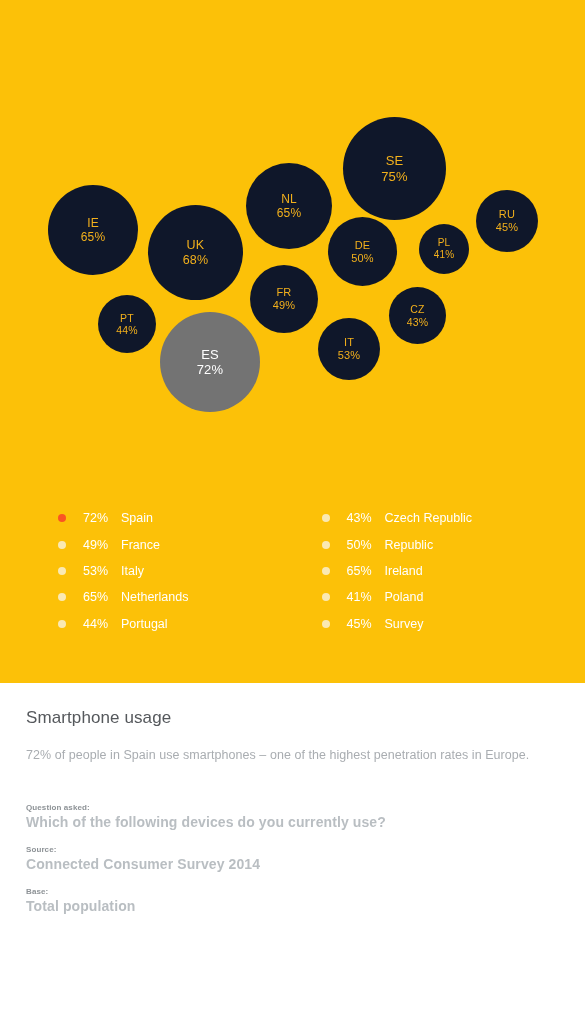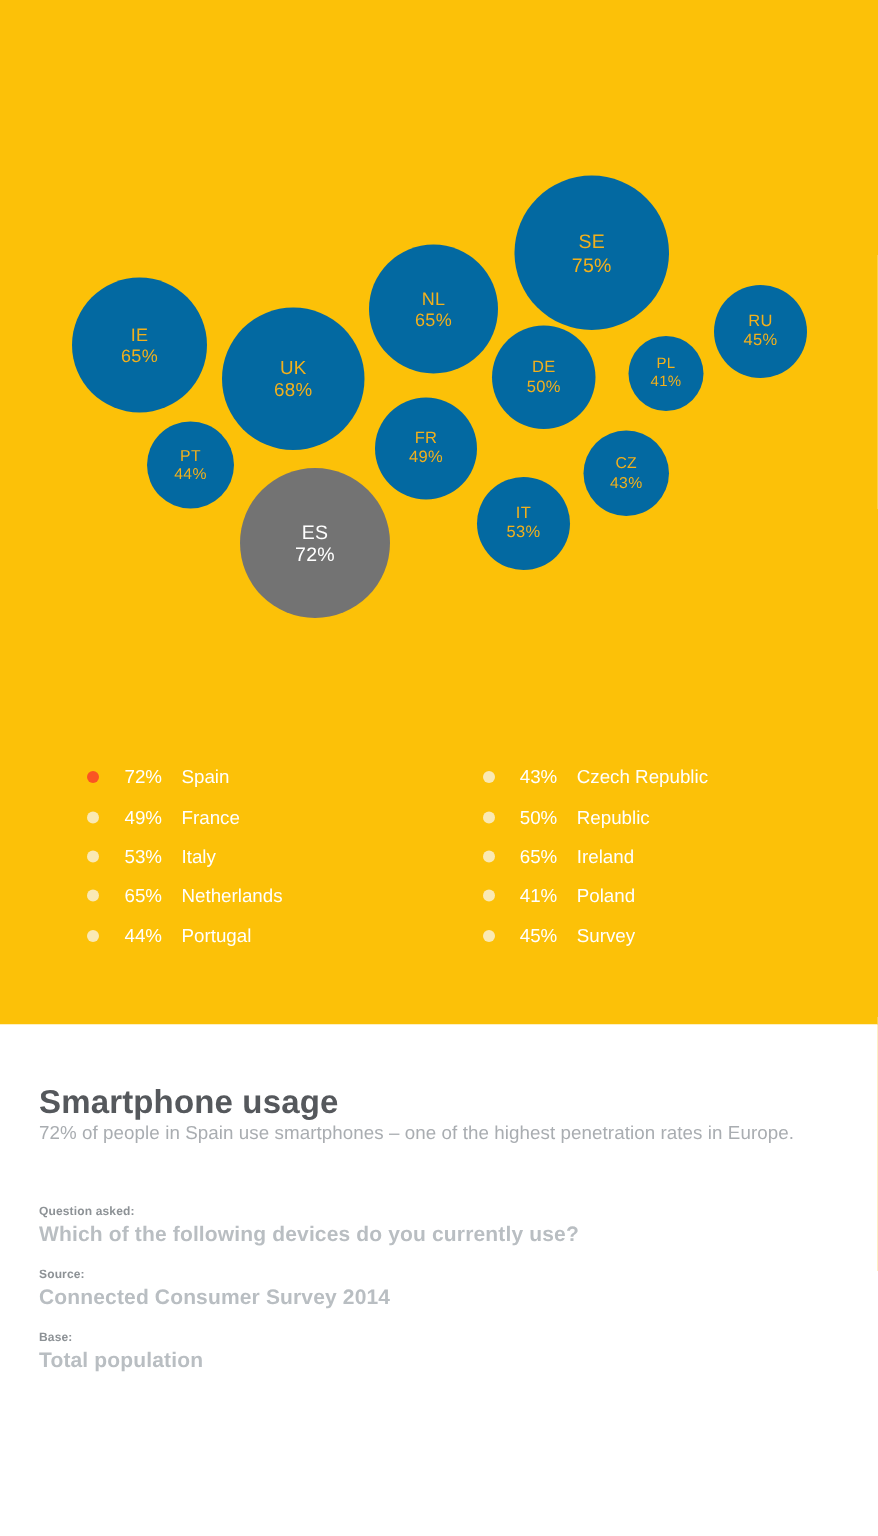--- a/index.html
+++ b/index.html
@@ -27,21 +27,21 @@
   
   #bubble-map {
     position: absolute;
     left: 0; top: 0;
     width: 585px;
     height: 500px;
   }
   .bubble {
     position: absolute;
     border-radius: 50%;
-    background: #0369a1;
+    background: #0f172a;
     color: #f2b01c;
     display: flex;
     flex-direction: column;
     align-items: center;
     justify-content: center;
     line-height: 1.18;
     font-weight: 400;
     letter-spacing: .2px;
   }
   .bubble.highlight {
@@ -95,23 +95,23 @@
     position: absolute;
     left: 0;
     top: 683px;
     width: 585px;
     height: 341px;
     background: #ffffff;
   }
   #page-title {
     position: absolute;
     left: 26px;
-    top: 39px;
-    font-size: 22px;
-    font-weight: 700;
+    top: 25px;
+    font-size: 17px;
+    font-weight: 400;
     color: #55585c;
     letter-spacing: .1px;
   }
   #page-subtitle {
     position: absolute;
     left: 26px;
     top: 65px;
     font-size: 12.5px;
     font-weight: 400;
     color: #a9adb1;
@@ -147,21 +147,21 @@
 
 <div id="bubble-map">
     <div class="bubble" style="left: 48px; top: 185px; width: 90px; height: 90px; font-size: 12px;">
       <span class="b-code">IE</span>
       <span class="b-val">65%</span>
     </div>
     <div class="bubble" style="left: 148px; top: 205px; width: 95px; height: 95px; font-size: 12.5px;">
       <span class="b-code">UK</span>
       <span class="b-val">68%</span>
     </div>
-    <div class="bubble" style="left: 98px; top: 281px; width: 58px; height: 58px; font-size: 10.5px;">
+    <div class="bubble" style="left: 98px; top: 295px; width: 58px; height: 58px; font-size: 10.5px;">
       <span class="b-code">PT</span>
       <span class="b-val">44%</span>
     </div>
     <div class="bubble highlight" style="left: 160px; top: 312px; width: 100px; height: 100px; font-size: 13px;">
       <span class="b-code">ES</span>
       <span class="b-val">72%</span>
     </div>
     <div class="bubble" style="left: 246px; top: 163px; width: 86px; height: 86px; font-size: 12px;">
       <span class="b-code">NL</span>
       <span class="b-val">65%</span>

